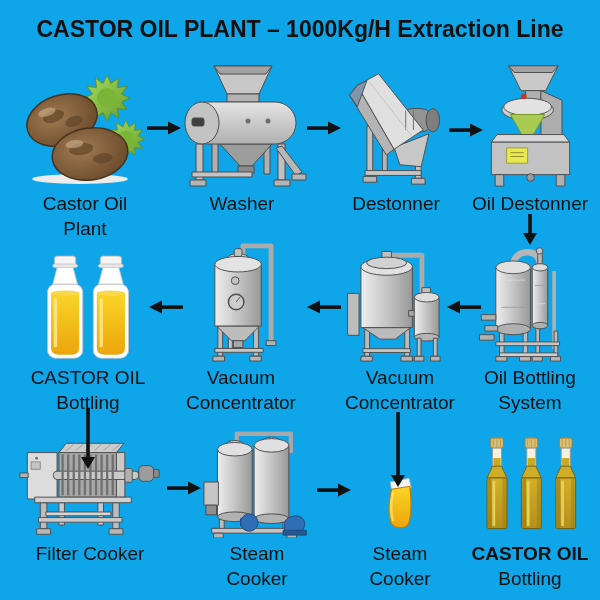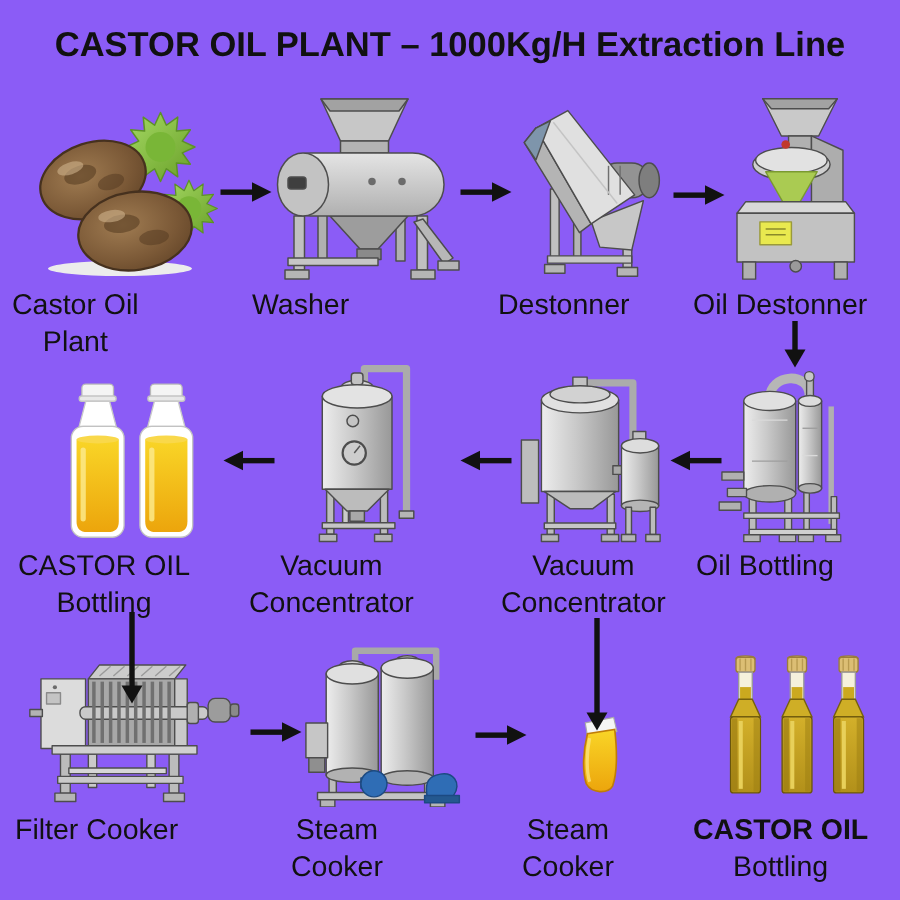--- a/index.html
+++ b/index.html
@@ -1,20 +1,20 @@
 <!DOCTYPE html>
 <html><head>
 <meta charset="utf-8">
 <style>
   html,body{margin:0;padding:0;background:#ffffff;}
-  .canvas{position:relative;width:600px;height:600px;background:#8b5cf6;
+  .canvas{position:relative;width:600px;height:600px;background:#0ea5e9;
           font-family:"Liberation Sans",sans-serif;overflow:hidden;}
   .title{position:absolute;top:16px;left:0;width:100%;text-align:center;
          font-size:23px;font-weight:bold;color:#111;white-space:nowrap;}
-  .step{position:absolute;display:flex;flex-direction:column;align-items:flex-start;}
+  .step{position:absolute;display:flex;flex-direction:column;align-items:center;}
   .art{display:flex;align-items:flex-end;justify-content:center;width:100%;}
   .label{text-align:center;font-size:19px;line-height:25px;color:#111;margin-top:3px;}
   .label span{display:block;}
   .label .b{font-weight:bold;}
   .arrow{position:absolute;}
   svg{display:block;}
 </style>
 </head>
 <body>
 
@@ -298,20 +298,21 @@
           <rect x="80" y="128" width="11" height="5" fill="#b5b5b5"></rect>
         </g>
         <line x1="26" y1="44" x2="52" y2="44" stroke="#dadada"></line>
         <line x1="26" y1="74" x2="52" y2="74" stroke="#9e9e9e"></line>
         <line x1="63" y1="50" x2="74" y2="50" stroke="#9e9e9e"></line>
         <line x1="63" y1="70" x2="74" y2="70" stroke="#dadada"></line>
       </svg>
     </div>
     <div class="label">
       <span>Oil Bottling</span>
+        <span>System</span>
     </div>
   </div>
 
   <div class="step" style="left:10px;top:428px;width:160px;">
     <div class="art" style="height:110px;">
       <svg width="148" height="104" viewBox="0 0 155 112" stroke-linejoin="round">
         <g stroke="#4d4d4d" stroke-width="1">
           <rect x="24" y="74" width="7" height="28" fill="#bcbcbc"></rect>
           <rect x="102" y="74" width="7" height="28" fill="#bcbcbc"></rect>
           <rect x="44" y="74" width="6" height="24" fill="#cacaca"></rect>

